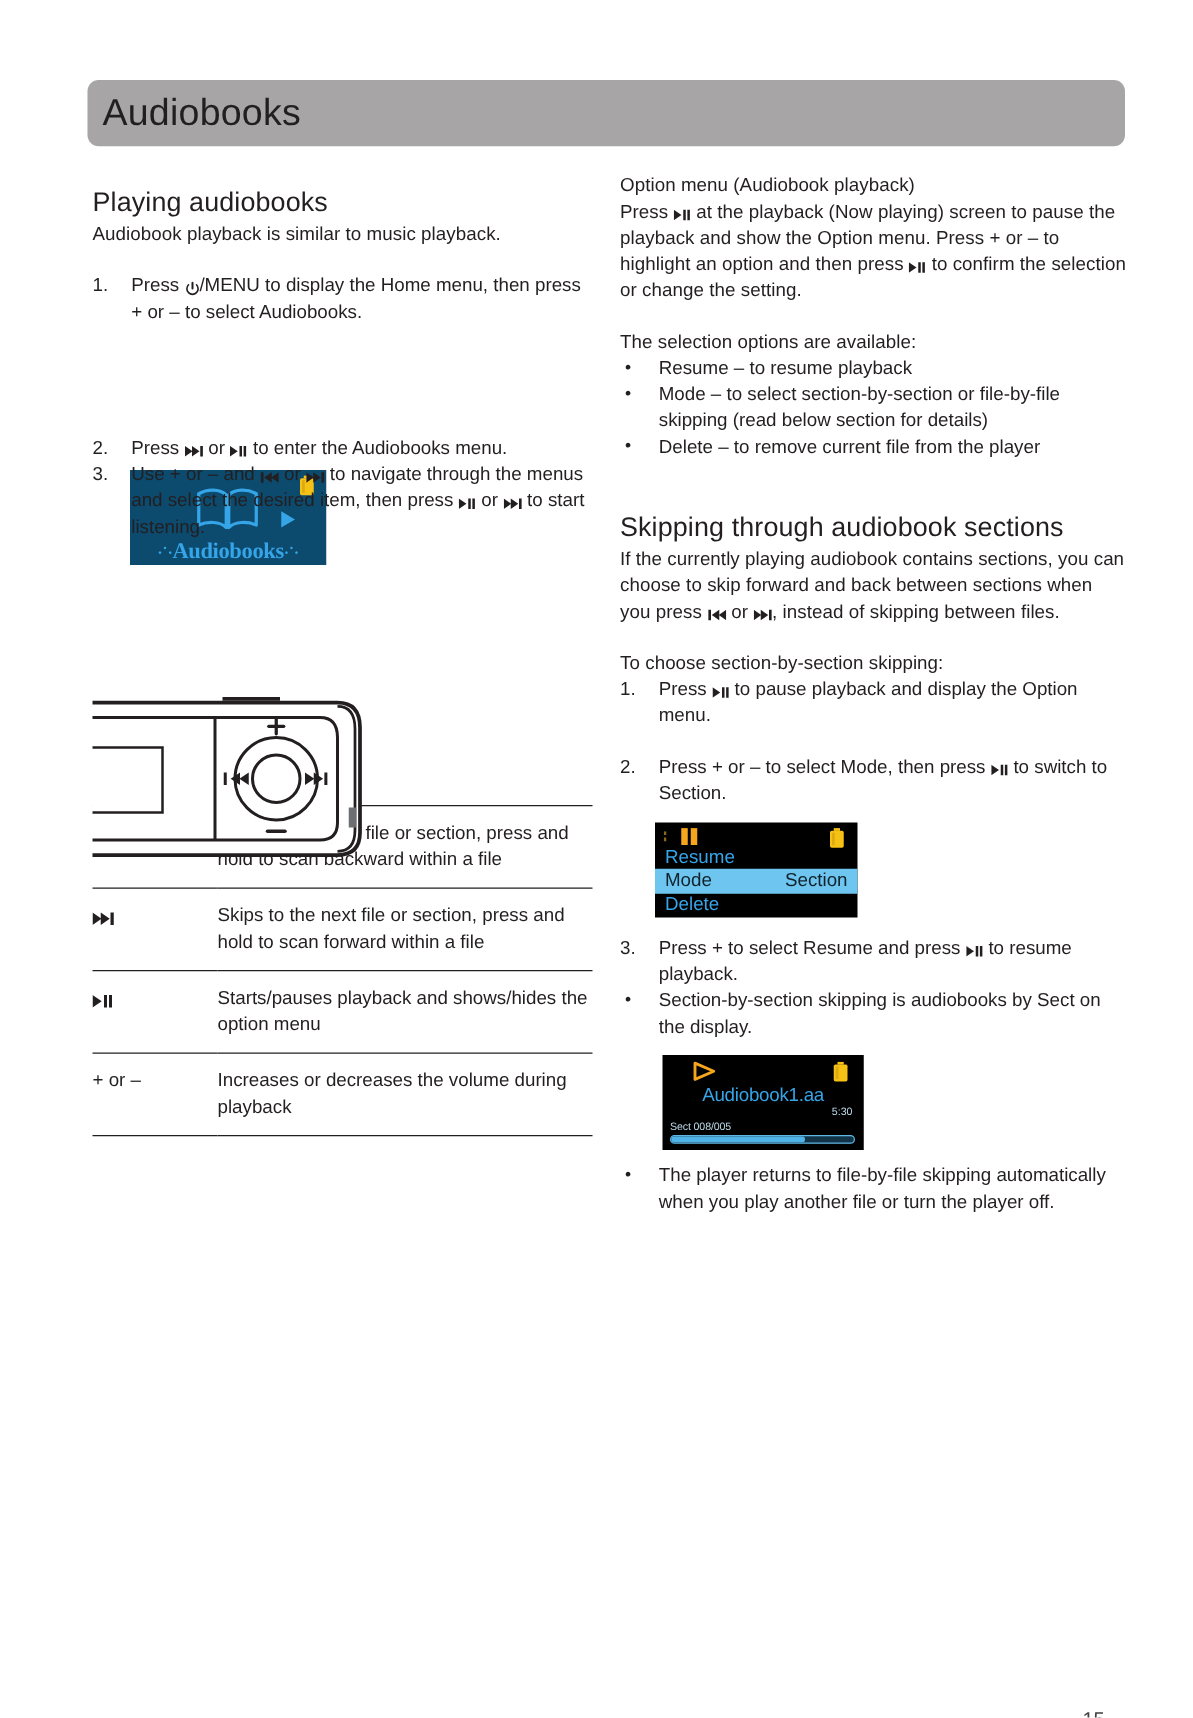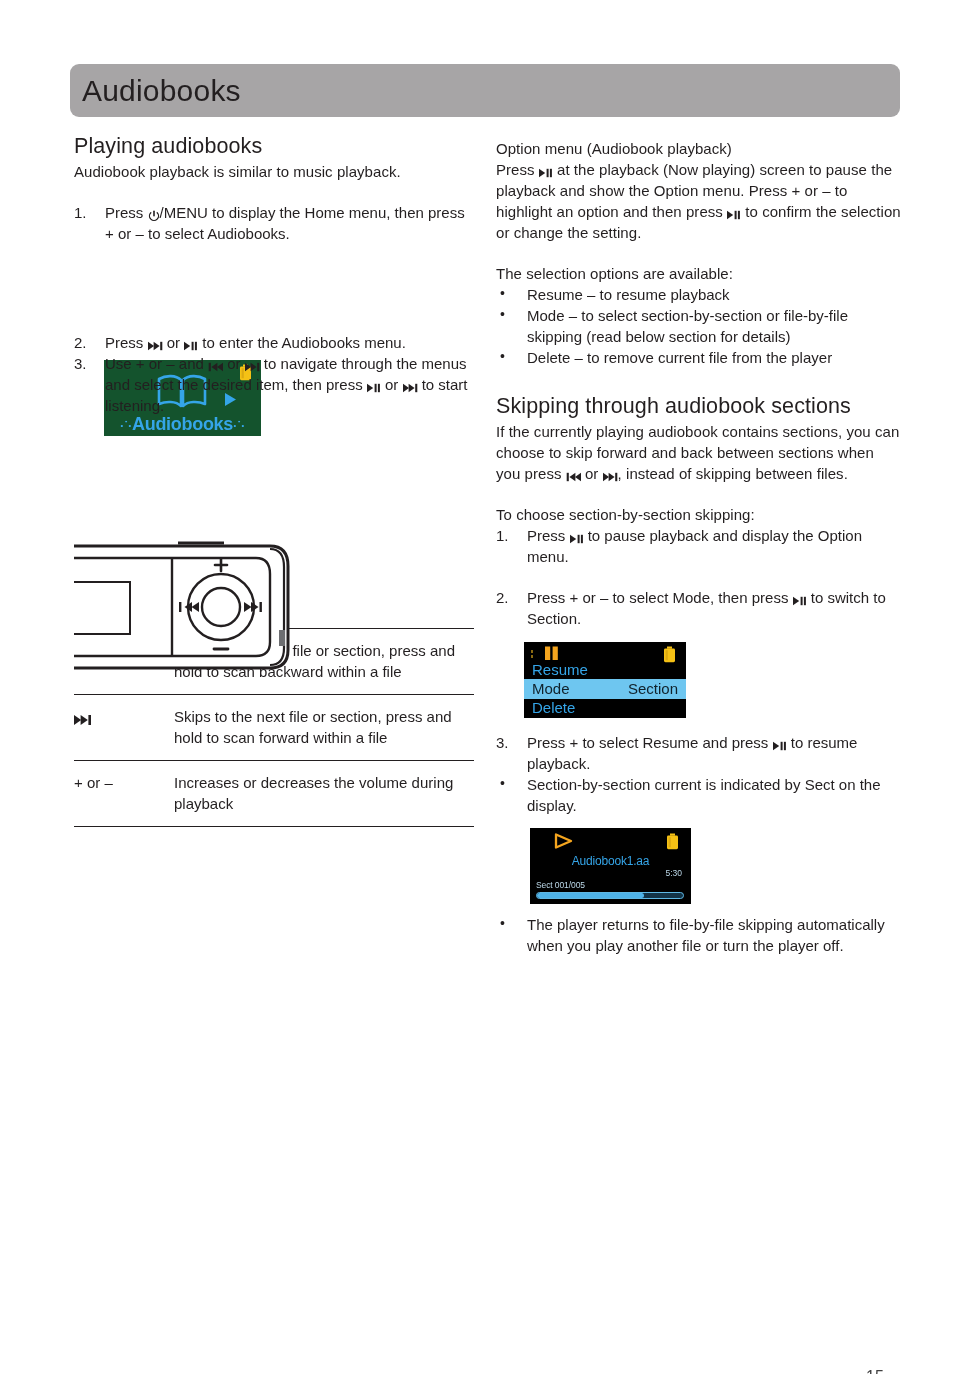--- a/index.html
+++ b/index.html
@@ -54,21 +54,21 @@
   .col-right {
     position: absolute;
     left: 496px;
     top: 138px;
     width: 405px;
   }
 
   h2.sec-title {
     font-size: 21.5px;
     font-weight: 400;
-    margin: 0 0 1px 0;
+    margin: 16px 0 1px 0;
     line-height: 27px;
     letter-spacing: 0.1px;
   }
   p.body {
     font-size: 15px;
     line-height: 21px;
     margin: 0;
     letter-spacing: 0.05px;
   }
   .b { font-weight: normal; }
@@ -113,22 +113,23 @@
     white-space: nowrap;
     letter-spacing: -1px;
     font-size: 13px;
     line-height: 1;
   }
   .glyph svg { vertical-align: middle; display: inline-block; }
 
   
   .lcd {
     position: relative;
-    background: #14532d;
+    background: #0c4a6e;
     overflow: hidden;
+    font-family: Liberation Serif, serif;
   }
   .lcd-home {
     position: absolute;
     left: 30px;
     top: 116px;
     width: 157px;
     height: 76px;
   }
   .book-icon { position: absolute; left: 52px; top: 13px; }
   .home-play { position: absolute; left: 120px; top: 32px; }
@@ -218,21 +219,21 @@
     background: #000;
   }
   .play-tri { position: absolute; left: 24px; top: 5px; }
   .play-batt { position: absolute; right: 12px; top: 5px; }
   .play-title {
     position: absolute;
     left: 0; right: 0;
     top: 24px;
     text-align: center;
     color: #35a5e8;
-    font-size: 12px;
+    font-size: 15px;
     line-height: 18px;
     letter-spacing: -0.2px;
   }
   .play-sect {
     position: absolute;
     left: 6px;
     bottom: 14px;
     color: #bcd8e8;
     font-size: 8.5px;
     line-height: 10px;
@@ -420,20 +421,30 @@
           <td class="key">
             <span class="glyph"><svg width="18" height="12" viewBox="0 0 18 12">
                   <path d="M0 1 L7.2 6 L0 11 Z" fill="#231f20"></path>
                   <path d="M6.6 1 L13.8 6 L6.6 11 Z" fill="#231f20"></path>
                   <rect x="14.4" y="1" width="2.6" height="10" fill="#231f20"></rect>
                 </svg></span>
           </td>
           <td>Skips to the next file or section, press and hold to scan forward within a file</td>
         </tr>
         <tr>
+          <td class="key">
+            <span class="glyph"><svg width="17" height="12" viewBox="0 0 17 12">
+                  <path d="M0 1 L7.4 6 L0 11 Z" fill="#231f20"></path>
+                  <rect x="9.2" y="1" width="2.4" height="10" fill="#231f20"></rect>
+                  <rect x="13.2" y="1" width="2.4" height="10" fill="#231f20"></rect>
+                </svg></span>
+          </td>
+          <td>Starts/pauses playback and shows/hides the option menu</td>
+        </tr>
+        <tr>
           <td class="key">+ or –</td>
           <td>Increases or decreases the volume during playback</td>
         </tr>
       </tbody>
     </table>
   </div>
 
   <div class="col-right">
 
     <p class="body b">Option menu (Audiobook playback)</p>
@@ -547,39 +558,39 @@
                 <path d="M0 0.8 L6.2 5 L0 9.2 Z" fill="#231f20"></path>
                 <rect x="7.6" y="0.8" width="2" height="8.4" fill="#231f20"></rect>
                 <rect x="10.9" y="0.8" width="2" height="8.4" fill="#231f20"></rect>
               </svg></span> to resume playback.</span>
       </li>
     </ol>
 
     <ul class="bul">
       <li>
         <span class="marker">•</span>
-        <span><span>Section-by-section current is indicated by </span><span class="b">Sect</span><span> on the display.</span></span>
+        <span><span>Section-by-section skipping is audiobooks by </span><span class="b">Sect</span><span> on the display.</span></span>
       </li>
     </ul>
 
     <div class="lcd-play">
       <div class="play-tri">
         <svg width="19" height="16" viewBox="0 0 19 16">
             <path d="M2 1.5 L17 8 L2 14.5 Z" fill="none" stroke="#f5a51e" stroke-width="2.3" stroke-linejoin="round"></path>
           </svg>
       </div>
       <div class="play-batt">
         <svg width="13" height="17" viewBox="0 0 13 17">
             <rect x="4" y="0.5" width="5" height="2.2" fill="#f5c115"></rect>
             <rect x="1" y="2.6" width="11" height="13.6" rx="1.4" fill="#f5c115"></rect>
             <rect x="2.6" y="4.2" width="2.2" height="10" fill="#c08f0a" opacity="0.45"></rect>
           </svg>
       </div>
       <div class="play-title">Audiobook1.aa</div>
-      <div class="play-sect">Sect 001/005</div>
+      <div class="play-sect">Sect 008/005</div>
       <div class="play-time">5:30</div>
       <div class="play-bar">
         <div class="fill" id="progress-fill" style="width: 73%;"></div>
       </div>
     </div>
 
     <div style="height:10px;"></div>
 
     <ul class="bul">
       <li>

